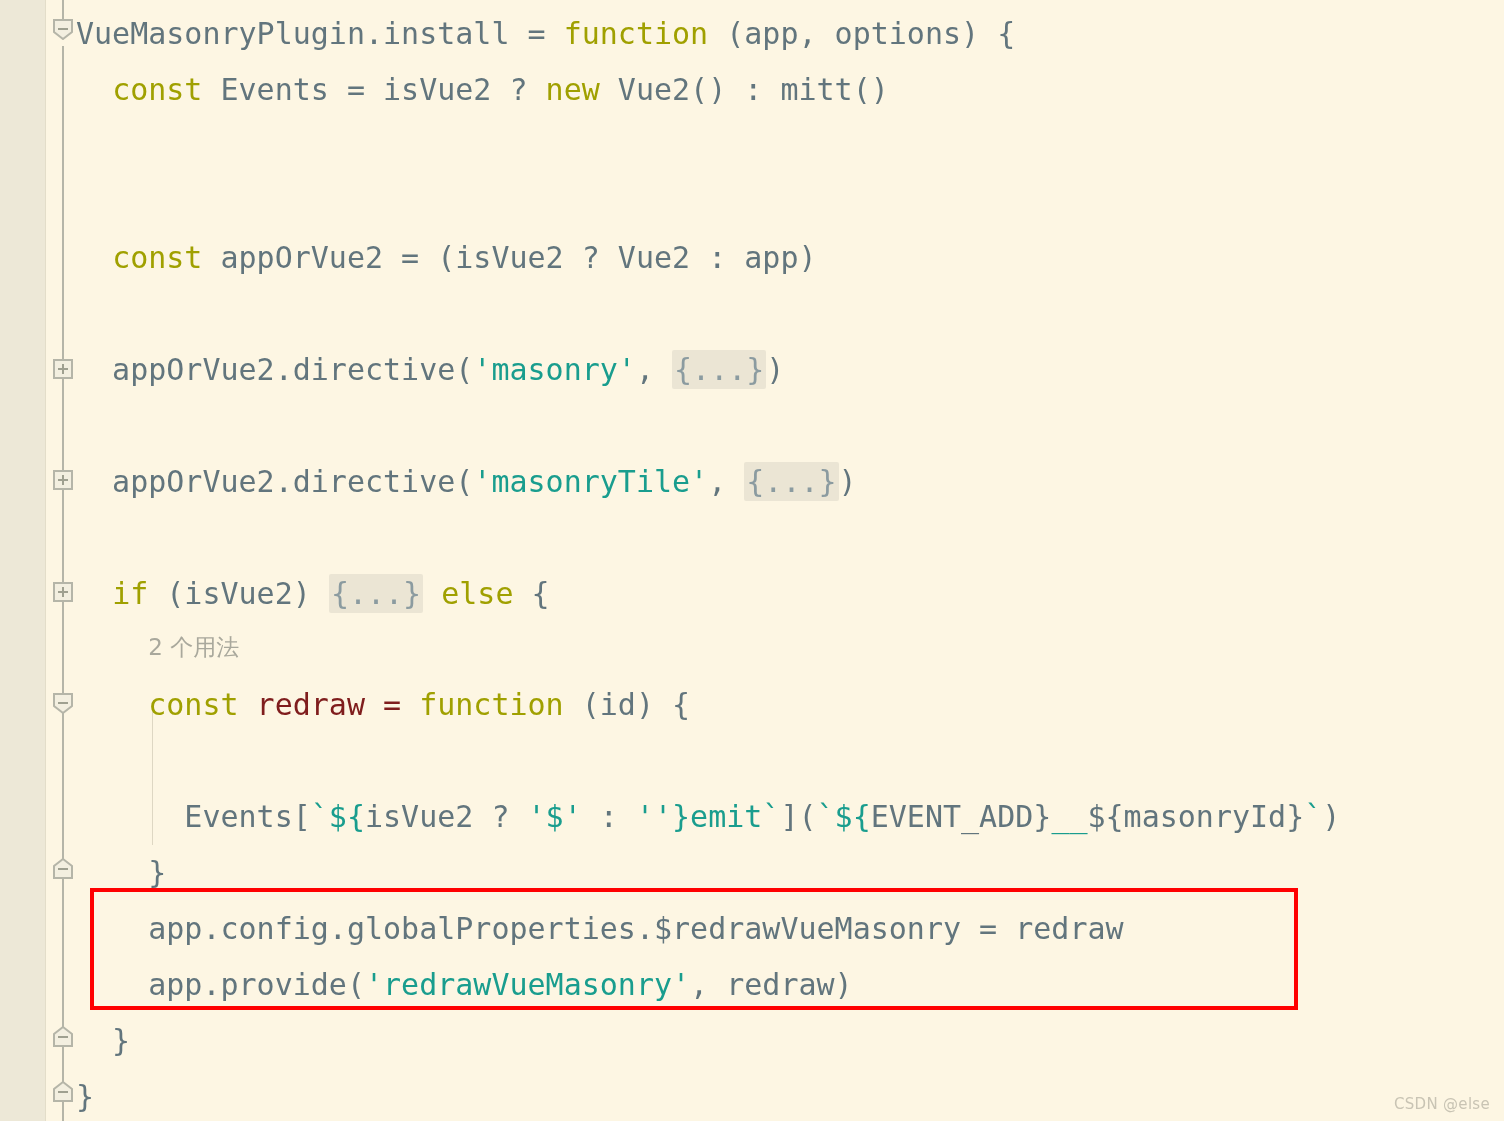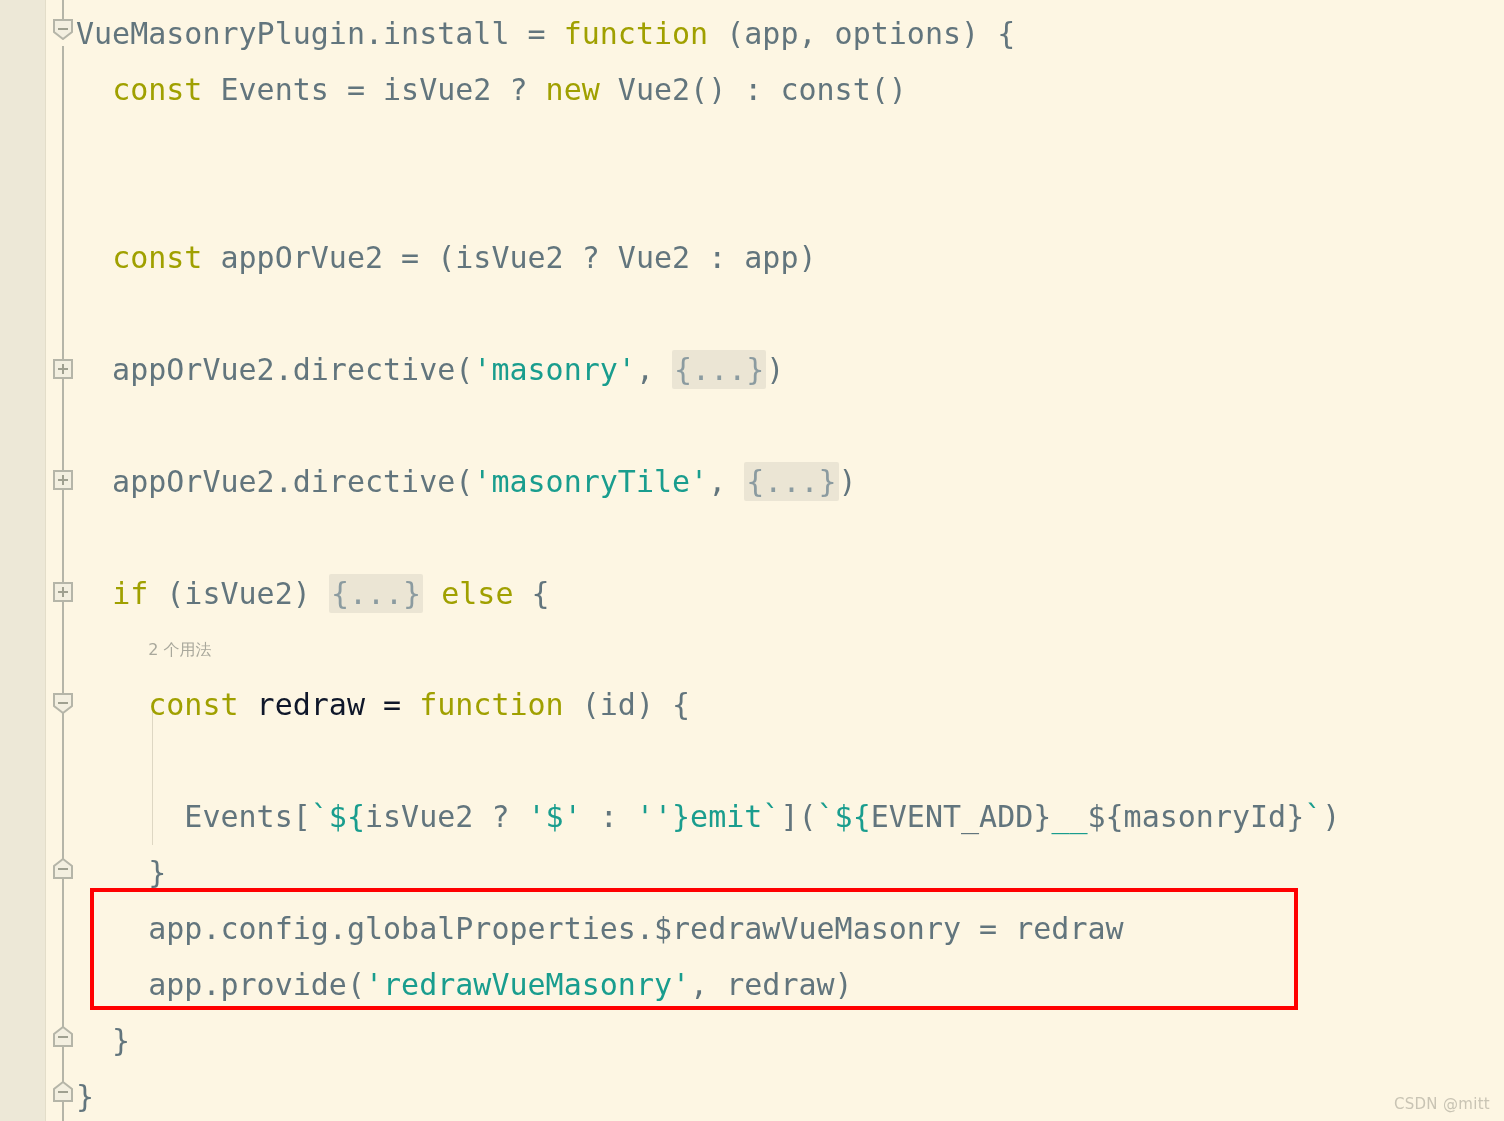--- a/index.html
+++ b/index.html
@@ -77,21 +77,21 @@
   .pun  { color: #62757D; }
   .fold-ph {
     background: #EBE5D4;
     color: #8B9BA0;
     padding: 2px 2px;
     border-radius: 2px;
   }
   .hint {
     color: #A9A89C;
     font-family: "DejaVu Sans", "Liberation Sans", sans-serif;
-    font-size: 16px;
+    font-size: 23px;
     text-align: center;
   }
 
   
   .indent-guide {
     position: absolute;
     width: 1px;
     background: #DED7C3;
     z-index: 3;
   }
@@ -183,36 +183,36 @@
           <path d="M11 1 L20 8 V20 H2 V8 Z" fill="#F3EFE0" stroke="#B5B5A8" stroke-width="2"></path>
           <line x1="6" x2="16" y1="11" y2="11" stroke="#9FA090" stroke-width="2"></line>
         </svg>
       </div>
     </div>
 
   <div class="indent-guide" style="left:152px;top:705px;height:140px;"></div>
 
   <div id="code-layer">
       <div class="code-line" style="top: 6px; left: 76px;"><span class="id" style="color: rgb(98, 117, 125);">VueMasonryPlugin</span><span class="pun" style="color: rgb(98, 117, 125);">.</span><span class="id" style="color: rgb(98, 117, 125);">install</span><span class="pun" style="color: rgb(98, 117, 125);"> = </span><span class="kw" style="color: rgb(160, 160, 0);">function</span><span class="pun" style="color: rgb(98, 117, 125);"> (app, options) {</span></div>
-      <div class="code-line" style="top: 62px; left: 76px;"><span class="pun" style="color: rgb(98, 117, 125);">  </span><span class="kw" style="color: rgb(160, 160, 0);">const</span><span class="id" style="color: rgb(98, 117, 125);"> Events = isVue2 ? </span><span class="kw" style="color: rgb(160, 160, 0); text-align: center;">new</span><span class="id" style="color: rgb(98, 117, 125);"> Vue2() : const()</span></div>
+      <div class="code-line" style="top: 62px; left: 76px;"><span class="pun" style="color: rgb(98, 117, 125);">  </span><span class="kw" style="color: rgb(160, 160, 0);">const</span><span class="id" style="color: rgb(98, 117, 125);"> Events = isVue2 ? </span><span class="kw" style="color: rgb(160, 160, 0); text-align: center;">new</span><span class="id" style="color: rgb(98, 117, 125);"> Vue2() : mitt()</span></div>
       <div class="code-line" style="top: 174px; left: 76px;"></div>
       <div class="code-line" style="top: 230px; left: 76px; text-align: center;"><span class="pun" style="color: rgb(98, 117, 125);">  </span><span class="kw" style="color: rgb(160, 160, 0);">const</span><span class="id" style="color: rgb(98, 117, 125);"> appOrVue2 = (isVue2 ? Vue2 : app)</span></div>
       <div class="code-line" style="top: 286px; left: 76px;"></div>
       <div class="code-line" style="top: 342px; left: 76px;"><span class="id" style="color: rgb(98, 117, 125);">  appOrVue2.directive(</span><span class="str" style="color: rgb(25, 157, 142);">'masonry'</span><span class="pun" style="color: rgb(98, 117, 125);">, </span><span class="fold-ph" style="color: rgb(139, 155, 160);">{...}</span><span class="pun" style="color: rgb(98, 117, 125);">)</span></div>
       <div class="code-line" style="top: 398px; left: 76px;"></div>
       <div class="code-line" style="top: 454px; left: 76px;"><span class="id" style="color: rgb(98, 117, 125);">  appOrVue2.directive(</span><span class="str" style="color: rgb(25, 157, 142);">'masonryTile'</span><span class="pun" style="color: rgb(98, 117, 125);">, </span><span class="fold-ph" style="color: rgb(139, 155, 160);">{...}</span><span class="pun" style="color: rgb(98, 117, 125);">)</span></div>
       <div class="code-line" style="top: 510px; left: 76px;"></div>
       <div class="code-line" style="top: 566px; left: 76px;"><span class="pun" style="color: rgb(98, 117, 125);">  </span><span class="kw" style="color: rgb(160, 160, 0);">if</span><span class="id" style="color: rgb(98, 117, 125);"> (isVue2) </span><span class="fold-ph" style="color: rgb(139, 155, 160);">{...}</span><span class="pun" style="color: rgb(98, 117, 125);"> </span><span class="kw" style="color: rgb(160, 160, 0);">else</span><span class="pun" style="color: rgb(98, 117, 125);"> {</span></div>
       <div class="code-line" style="top: 625px; left: 148.2px; height: 40px; line-height: 40px;"><span class="hint" style="color: rgb(169, 168, 156);">2 个用法</span></div>
-      <div class="code-line" style="top: 677px; left: 76px;"><span class="pun" style="color: rgb(98, 117, 125);">    </span><span class="kw" style="color: rgb(160, 160, 0);">const</span><span class="id" style="color: #0f172a;"> redraw = </span><span class="kw" style="color: rgb(160, 160, 0);">function</span><span class="id" style="color: rgb(98, 117, 125);"> (id) {</span></div>
+      <div class="code-line" style="top: 677px; left: 76px;"><span class="pun" style="color: rgb(98, 117, 125);">    </span><span class="kw" style="color: rgb(160, 160, 0);">const</span><span class="id" style="color: #7f1d1d;"> redraw = </span><span class="kw" style="color: rgb(160, 160, 0);">function</span><span class="id" style="color: rgb(98, 117, 125);"> (id) {</span></div>
       <div class="code-line" style="top: 789px; left: 76px;"><span class="id" style="color: rgb(98, 117, 125);">      Events[</span><span class="str" style="color: rgb(25, 157, 142);">`${</span><span class="id" style="color: rgb(98, 117, 125);">isVue2 ? </span><span class="str" style="color: rgb(25, 157, 142);">'$'</span><span class="id" style="color: rgb(98, 117, 125);"> : </span><span class="str" style="color: rgb(25, 157, 142);">''}emit`</span><span class="id" style="color: rgb(98, 117, 125);">](</span><span class="str" style="color: rgb(25, 157, 142);">`${</span><span class="id" style="color: rgb(98, 117, 125);">EVENT_ADD}</span><span class="str" style="color: rgb(25, 157, 142);">__</span><span class="id" style="color: rgb(98, 117, 125);">${masonryId}</span><span class="str" style="color: rgb(25, 157, 142);">`</span><span class="id" style="color: rgb(98, 117, 125);">)</span></div>
       <div class="code-line" style="top: 845px; left: 76px;"><span class="pun" style="color: rgb(98, 117, 125);">    }</span></div>
       <div class="code-line" style="top: 957px; left: 76px;"><span class="id" style="color: rgb(98, 117, 125);">    app.provide(</span><span class="str" style="color: rgb(25, 157, 142);">'redrawVueMasonry'</span><span class="id" style="color: rgb(98, 117, 125);">, redraw)</span></div>
       <div class="code-line" style="top: 901px; left: 76px;"><span class="id" style="color: rgb(98, 117, 125);">    app.config.globalProperties.$redrawVueMasonry = redraw</span></div>
       <div class="code-line" style="top: 1013px; left: 76px;"><span class="pun" style="color: rgb(98, 117, 125);">  }</span></div>
       <div class="code-line" style="top: 1069px; left: 76px;"><span class="pun" style="color: rgb(98, 117, 125);">}</span></div>
     </div>
 
   <div id="red-box" style="border-color: rgb(255, 0, 0);"></div>
 
-  <div id="watermark">CSDN @mitt</div>
+  <div id="watermark">CSDN @else</div>
 
 </div>
 
 </body></html>

